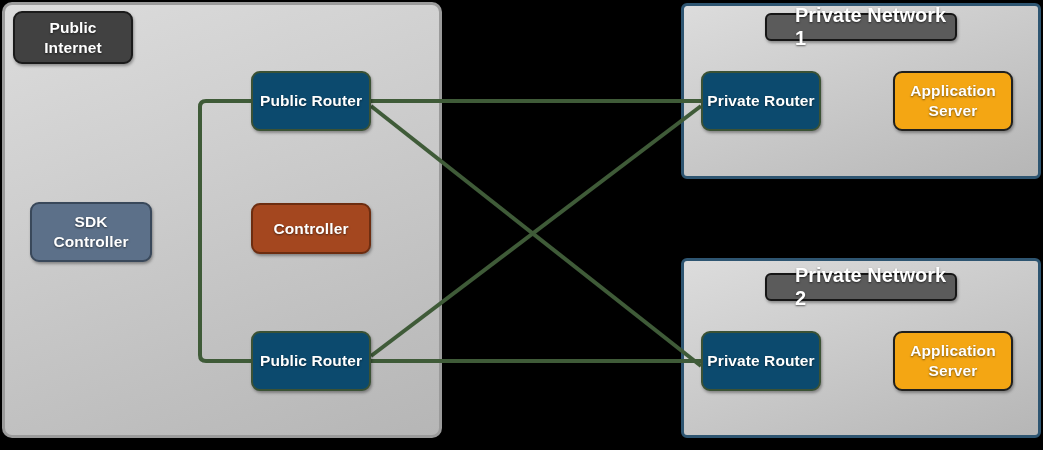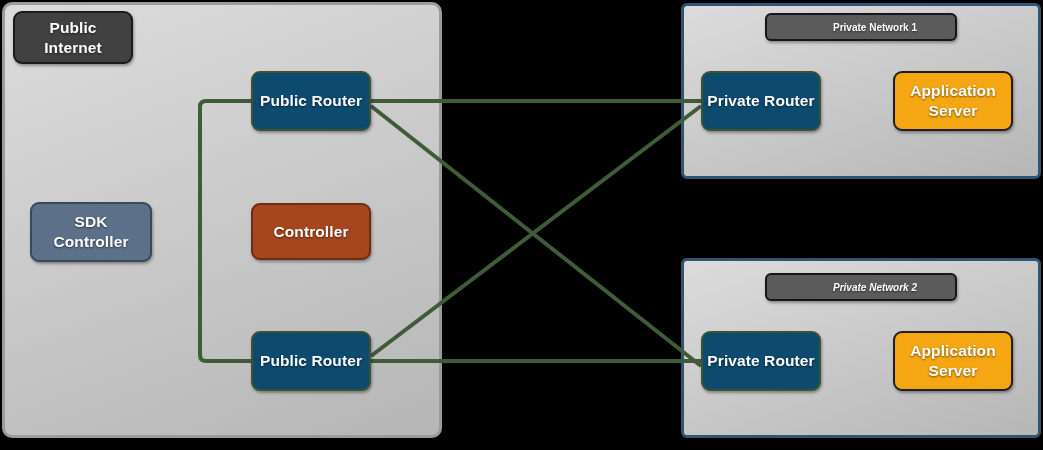--- a/index.html
+++ b/index.html
@@ -88,21 +88,21 @@
     position: absolute;
     box-sizing: border-box;
     display: flex;
     align-items: center;
     justify-content: center;
     background: #5b5b5b;
     border: 2px solid #161616;
     border-radius: 6px;
     color: #ffffff;
     font-weight: bold;
-    font-size: 10px;
+    font-size: 20px;
     text-shadow: 0 1px 2px rgba(0,0,0,0.55);
     box-shadow: 1px 2px 3px rgba(0,0,0,0.35);
     padding-left: 28px;
   }
 </style>
 </head>
 <body>
 
 <div id="canvas">
 
@@ -132,41 +132,41 @@
   </div>
 
   <div class="node node-blue" style="left:30px; top:202px; width:122px; height:60px;">
     <span>SDK Controller</span>
   </div>
 
   <div class="node node-green" style="left:251px; top:71px; width:120px; height:60px;">
     <span>Public Router</span>
   </div>
 
-  <div class="node node-brown" style="left:251px; top:203px; width:120px; height:57px;">
+  <div class="node node-brown" style="left:251px; top:203px; width:120px; height:51px;">
     <span>Controller</span>
   </div>
 
   <div class="node node-green" style="left:251px; top:331px; width:120px; height:60px;">
     <span>Public Router</span>
   </div>
 
   <div class="net-title" style="left:765px; top:13px; width:192px; height:28px;">
     <span>Private Network 1</span>
   </div>
 
   <div class="node node-green" style="left:701px; top:71px; width:120px; height:60px;">
     <span>Private Router</span>
   </div>
 
   <div class="node node-amber" style="left:893px; top:71px; width:120px; height:60px;">
     <span>Application Server</span>
   </div>
 
-  <div class="net-title" style="left:765px; top:273px; width:192px; height:28px;font-style:italic;">
+  <div class="net-title" style="left:765px; top:273px; width:192px; height:28px;">
     <span>Private Network 2</span>
   </div>
 
   <div class="node node-green" style="left:701px; top:331px; width:120px; height:60px;">
     <span>Private Router</span>
   </div>
 
   <div class="node node-amber" style="left:893px; top:331px; width:120px; height:60px;">
     <span>Application Server</span>
   </div>

